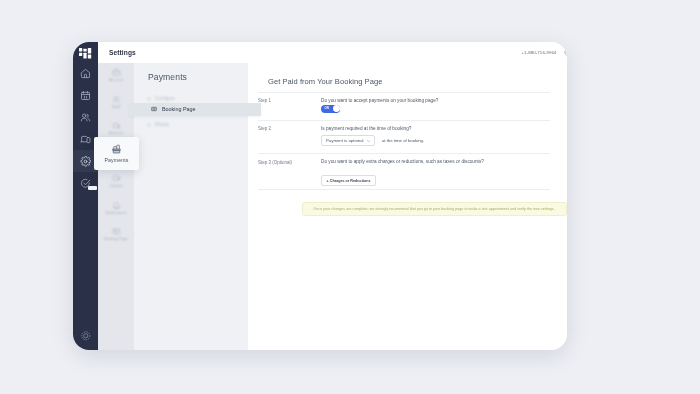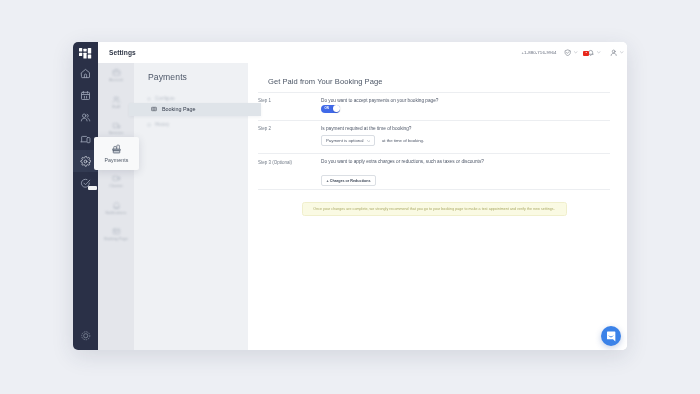--- a/index.html
+++ b/index.html
@@ -1,18 +1,18 @@
 <!DOCTYPE html>
 <html><head>
 <meta charset="utf-8">
 <style>
   *{box-sizing:border-box;margin:0;padding:0}
   html,body{width:700px;height:394px;overflow:hidden}
   body{background:#edeff4;font-family:"Liberation Sans",sans-serif;-webkit-font-smoothing:antialiased}
-  .app{position:absolute;left:73px;top:42px;width:554px;height:308px;background:#fff;border-radius:5px;overflow:hidden;display:flex;box-shadow:0 6px 22px rgba(40,50,80,.13)}
+  .app{position:absolute;left:73px;top:42px;width:494px;height:308px;background:#fff;border-radius:16px;overflow:hidden;display:flex;box-shadow:0 6px 22px rgba(40,50,80,.13)}
   
   .rail{width:25px;background:#2a3047;display:flex;flex-direction:column;align-items:center;flex:0 0 25px;position:relative}
   .logo{margin-top:6px;margin-bottom:2px;line-height:0}
   .rail-item{width:25px;height:22px;display:flex;align-items:center;justify-content:center;line-height:0}
   .rail-item.active{background:#333b53}
   .rail-bottom{position:absolute;bottom:9px;left:0;width:25px;display:flex;justify-content:center}
   .rail-item{position:relative}
   .rail-badge{position:absolute;right:1px;bottom:4px;width:9px;height:4px;background:#f1f2f4;border-radius:1px}
   
   .col2{width:36px;background:#e4e6eb;flex:0 0 36px;position:relative;padding-top:20px}

